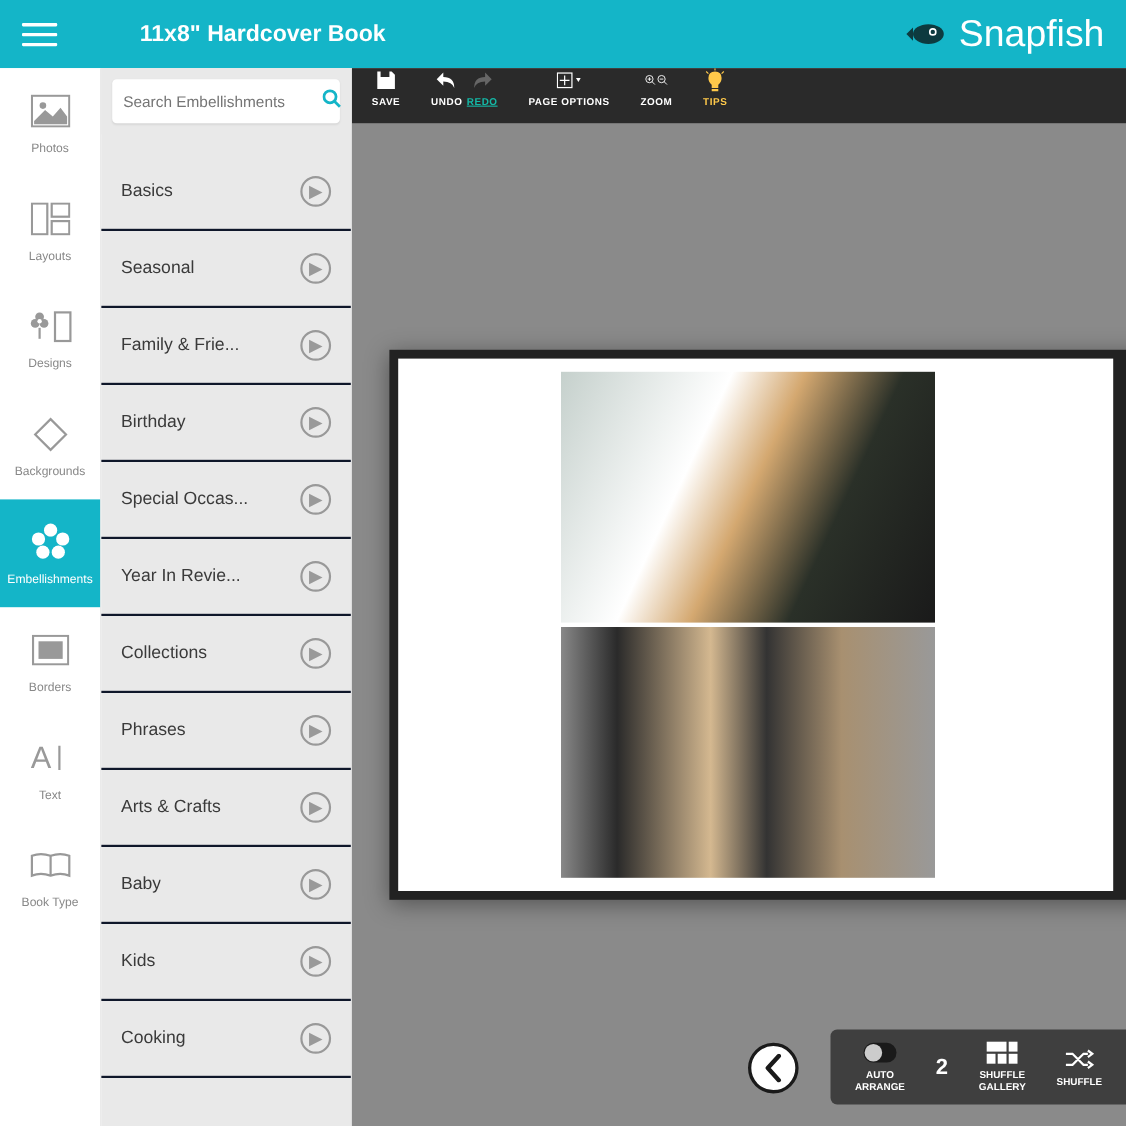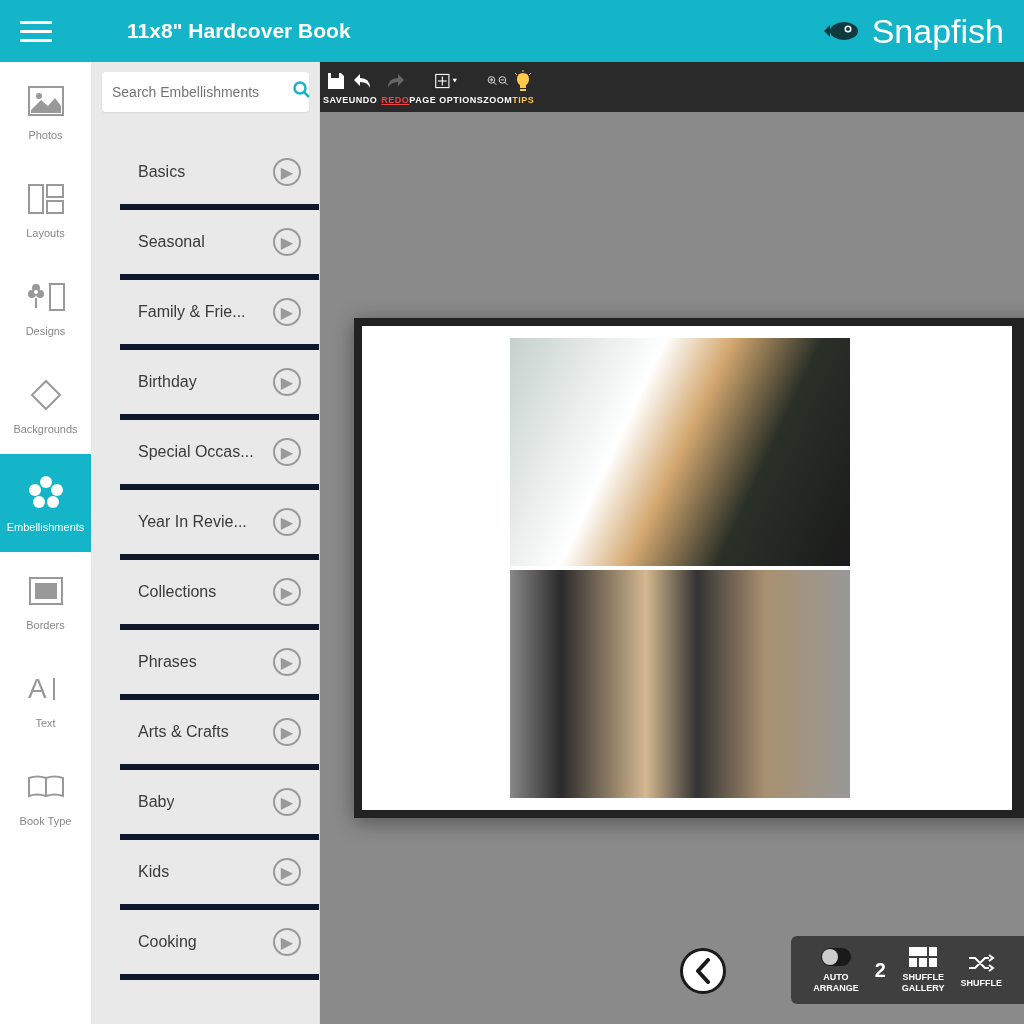--- a/index.html
+++ b/index.html
@@ -19,45 +19,45 @@
 .nav-item .icon { width: 40px; height: 40px; display: flex; align-items: center; justify-content: center; }
 .nav-item .label { font-size: 11px; }
 
 .side-panel { width: 228px; background: #e9e9e9; display: flex; flex-direction: column; border-right: 1px solid #ddd; }
 .search-wrap { padding: 10px; background: #e9e9e9; }
 .search-box { display: flex; align-items: center; background: #fff; border-radius: 4px; height: 40px; padding: 16px 10px; box-shadow: 0 1px 2px rgba(0,0,0,0.08); }
 .search-box input { border: none; outline: none; flex: 1; font-size: 14px; color: #999; }
 .search-icon { color: #14b5c8; font-size: 18px; }
 
 .cat-list { flex: 1; overflow: hidden; padding-top: 18px; }
-.cat-item { height: 70px; display: flex; align-items: center; justify-content: space-between; padding: 0 18px; border-bottom: 6px solid #0f172a; cursor: pointer; margin-left: 28px; }
+.cat-item { height: 70px; display: flex; align-items: center; justify-content: space-between; padding: 0 18px; border-bottom: 2px solid #0f172a; cursor: pointer; }
 .cat-item .cat-label { font-size: 16px; color: #3a3a3a; font-weight: 500; white-space: nowrap; overflow: hidden; text-overflow: ellipsis; max-width: 140px; }
 .cat-arrow { width: 28px; height: 28px; border: 2px solid #999; border-radius: 50%; display: flex; align-items: center; justify-content: center; color: #999; flex-shrink: 0; }
 
 .canvas-area { flex: 1; display: flex; flex-direction: column; background: #8a8a8a; position: relative; }
 
-.toolbar { height: 50px; background: #2a2a2a; display: flex; align-items: center; padding: 0 3px; }
+.toolbar { height: 50px; background: #2a2a2a; display: flex; align-items: flex-start; padding: 0 18px; gap: 28px; }
 .tool-btn { display: flex; flex-direction: column; align-items: center; gap: 3px; cursor: pointer; color: #fff; }
-.tool-btn.disabled { color: #ef4444; text-decoration: underline; }
+.tool-btn.disabled { color: #14b8a6; text-decoration: underline; }
 .tool-btn.tips { color: #ffc94a; }
 .tool-btn .t-icon { width: 22px; height: 22px; display: flex; align-items: center; justify-content: center; font-size: 20px; }
 .tool-btn .t-label { font-size: 9px; font-weight: 700; letter-spacing: 0.5px; }
 .tool-group { display: flex; align-items: center; gap: 4px; }
 
 .book-stage { flex: 1; position: relative; display: flex; align-items: center; justify-content: flex-end; }
 .book { width: 690px; height: 500px; background: #222; position: relative; margin-right: -20px; box-shadow: 0 4px 20px rgba(0,0,0,0.4); }
 .page-left { position: absolute; left: 8px; top: 8px; width: 650px; height: 484px; background: #fff; }
 .photo-grid { position: absolute; left: 148px; top: 12px; width: 340px; height: 460px; display: flex; flex-direction: column; gap: 4px; }
 .photo { flex: 1; background: linear-gradient(135deg, #333 0%, #555 30%, #d4c5a0 45%, #8a6f3a 60%, #333 85%); position: relative; overflow: hidden; }
 .photo.p1 { background: linear-gradient(115deg, #c5d0cc 0%, #ffffff 35%, #d4a870 50%, #2a3028 70%, #1a1a1a 100%); }
 .photo.p2 { background: linear-gradient(90deg, #888 0%, #2a2a2a 15%, #d4b890 40%, #333 55%, #a89070 75%, #999 100%); }
 
 .nav-prev { position: absolute; left: 360px; bottom: 30px; width: 46px; height: 46px; border-radius: 50%; background: #fff; border: 3px solid #1a1a1a; display: flex; align-items: center; justify-content: center; cursor: pointer; font-size: 26px; color: #1a1a1a; font-weight: bold; }
 
-.bottom-bar { position: absolute; right: 0; bottom: 20px; height: 68px; background: #3f3f3f; display: flex; align-items: center; padding: 0 22px; gap: 16px; border-radius: 6px 0 0 6px; }
+.bottom-bar { position: absolute; right: 0; bottom: 20px; height: 68px; background: #3f3f3f; display: flex; align-items: center; padding: 0 22px; gap: 28px; border-radius: 6px 0 0 6px; }
 .bb-item { display: flex; flex-direction: column; align-items: center; gap: 4px; color: #fff; cursor: pointer; }
 .bb-item .bb-icon { width: 30px; height: 22px; display: flex; align-items: center; justify-content: center; }
 .bb-item .bb-label { font-size: 9px; font-weight: 700; text-align: center; line-height: 1.2; }
 .toggle-track { width: 34px; height: 18px; background: #1a1a1a; border-radius: 10px; position: relative; }
 .toggle-thumb { width: 16px; height: 16px; background: #ccc; border-radius: 50%; position: absolute; left: 1px; top: 1px; }
 .page-num { font-size: 20px; font-weight: 700; color: #fff; }
 .grid-icon { display: grid; grid-template-columns: 1fr 1fr 1fr; gap: 2px; width: 28px; height: 20px; }
 .grid-icon span { background: #fff; }
 .grid-icon span:nth-child(1){grid-column:1/3;}
 </style>

